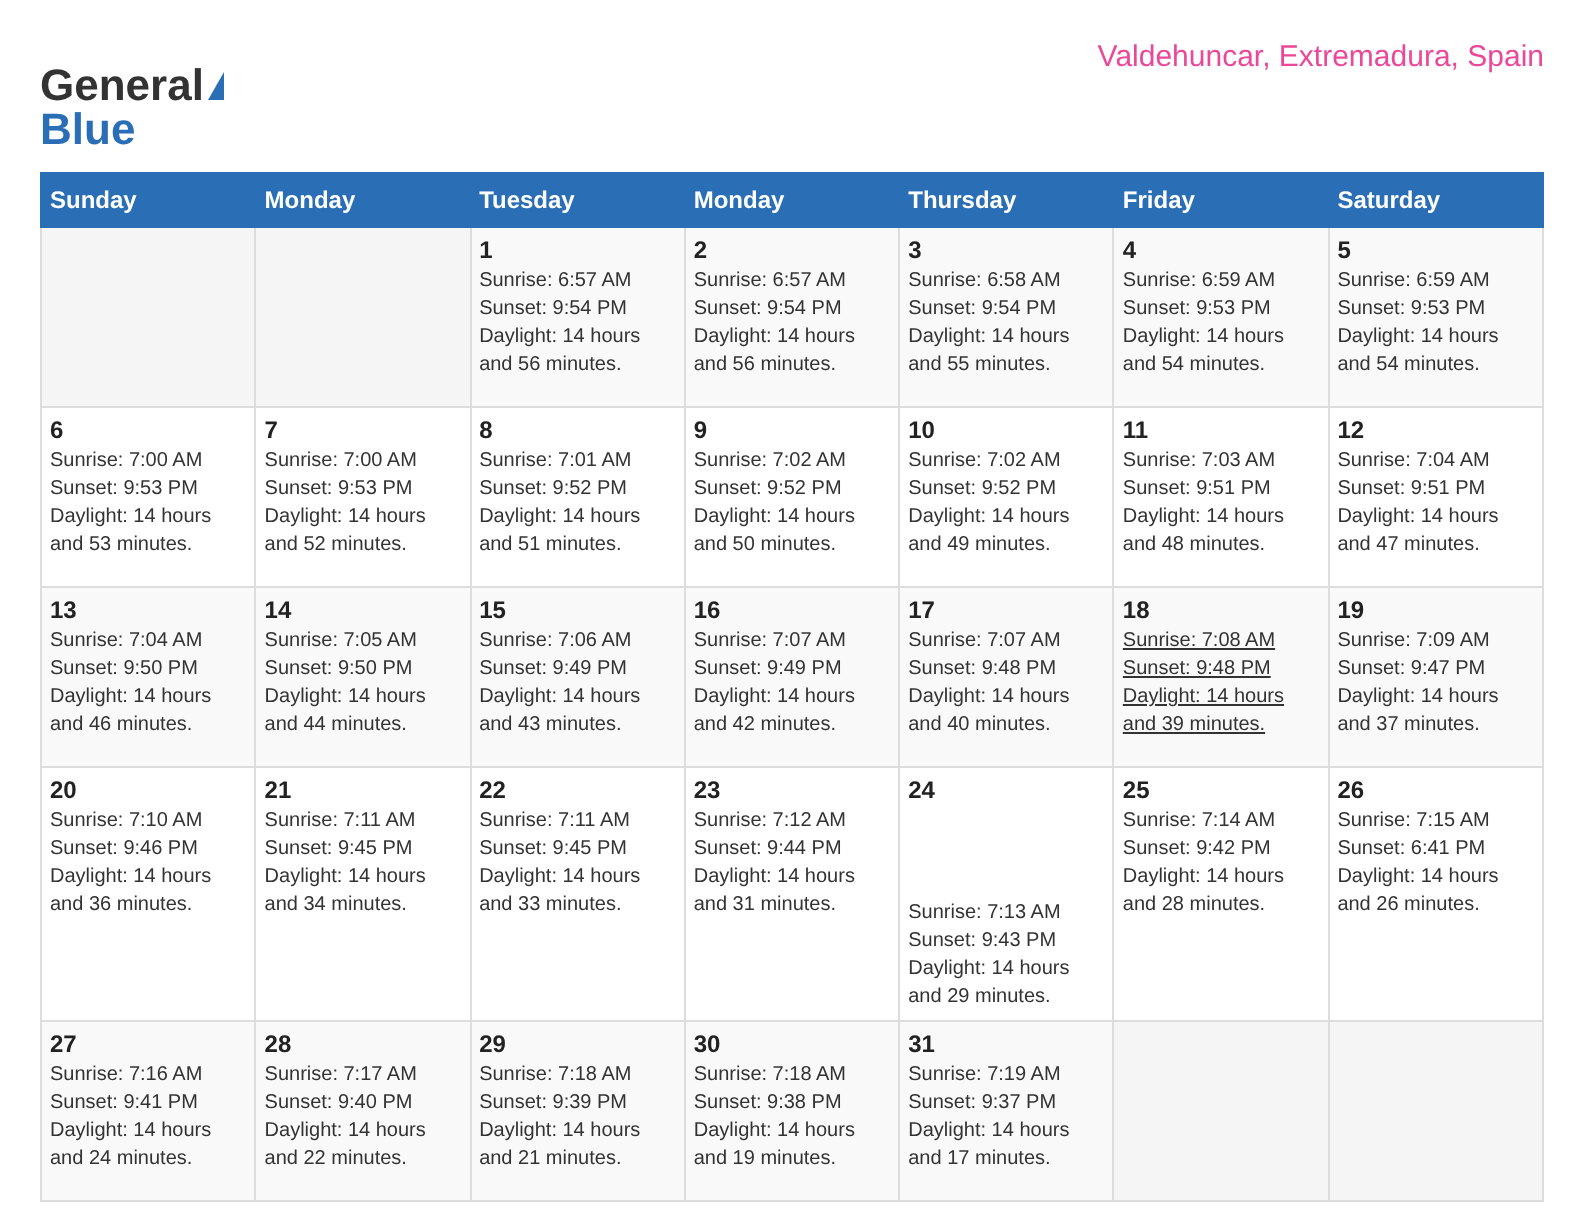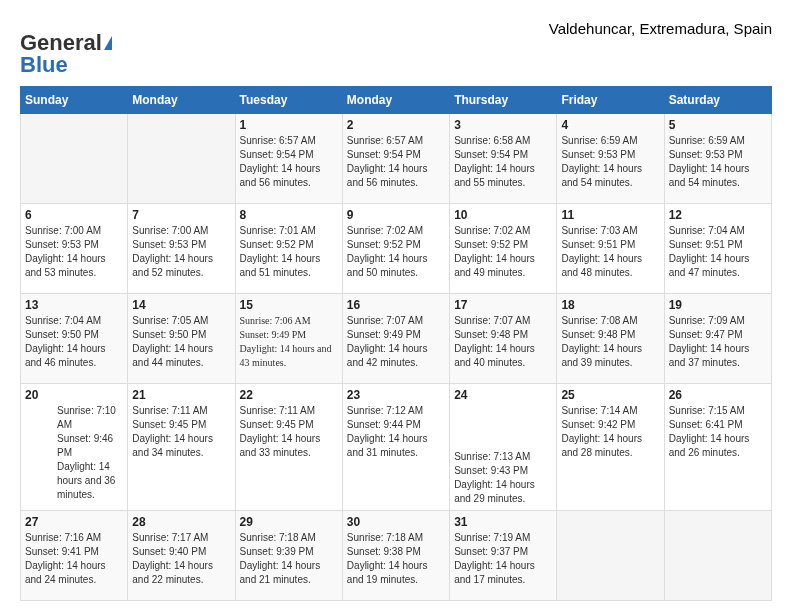--- a/index.html
+++ b/index.html
@@ -49,21 +49,21 @@
     .title-block {
       text-align: right;
     }
     .month-title {
       font-size: 38px;
       color: #333;
       font-weight: normal;
     }
     .location {
       font-size: 15px;
-      color: #000000;
+      color: #ec4899;
     }
     table {
       width: 100%;
       border-collapse: collapse;
       font-size: 11px;
     }
     thead tr {
       background-color: #2a6eb5;
       color: #fff;
       margin-top: 44px;
@@ -218,53 +218,53 @@
 Daylight: 14 hours and 46 minutes.</div>
         </td>
         <td>
           <div class="day-number">14</div>
           <div class="day-info" style="white-space: pre-line;">Sunrise: 7:05 AM
 Sunset: 9:50 PM
 Daylight: 14 hours and 44 minutes.</div>
         </td>
         <td>
           <div class="day-number">15</div>
-          <div class="day-info" style="white-space: pre-line; font-family: Liberation Serif, serif;">Sunrise: 7:06 AM
+          <div class="day-info" style="white-space: pre-line;">Sunrise: 7:06 AM
 Sunset: 9:49 PM
 Daylight: 14 hours and 43 minutes.</div>
         </td>
         <td>
           <div class="day-number">16</div>
           <div class="day-info" style="white-space: pre-line;">Sunrise: 7:07 AM
 Sunset: 9:49 PM
 Daylight: 14 hours and 42 minutes.</div>
         </td>
         <td>
           <div class="day-number">17</div>
           <div class="day-info" style="white-space: pre-line;">Sunrise: 7:07 AM
 Sunset: 9:48 PM
 Daylight: 14 hours and 40 minutes.</div>
         </td>
         <td>
           <div class="day-number">18</div>
-          <div class="day-info" style="white-space: pre-line;">Sunrise: 7:08 AM
+          <div class="day-info" style="white-space: pre-line; text-decoration: underline;">Sunrise: 7:08 AM
 Sunset: 9:48 PM
 Daylight: 14 hours and 39 minutes.</div>
         </td>
         <td>
           <div class="day-number">19</div>
           <div class="day-info" style="white-space: pre-line;">Sunrise: 7:09 AM
 Sunset: 9:47 PM
 Daylight: 14 hours and 37 minutes.</div>
         </td>
       </tr>
       <tr>
         <td>
           <div class="day-number">20</div>
-          <div class="day-info" style="white-space: pre-line; margin-left: 32px;">Sunrise: 7:10 AM
+          <div class="day-info" style="white-space: pre-line;">Sunrise: 7:10 AM
 Sunset: 9:46 PM
 Daylight: 14 hours and 36 minutes.</div>
         </td>
         <td>
           <div class="day-number">21</div>
           <div class="day-info" style="white-space: pre-line;">Sunrise: 7:11 AM
 Sunset: 9:45 PM
 Daylight: 14 hours and 34 minutes.</div>
         </td>
         <td>

